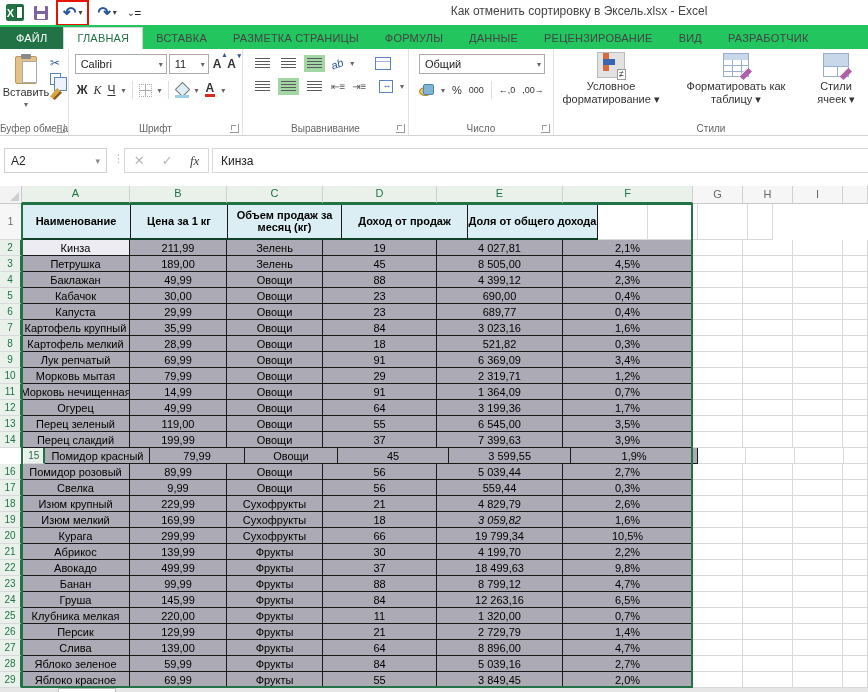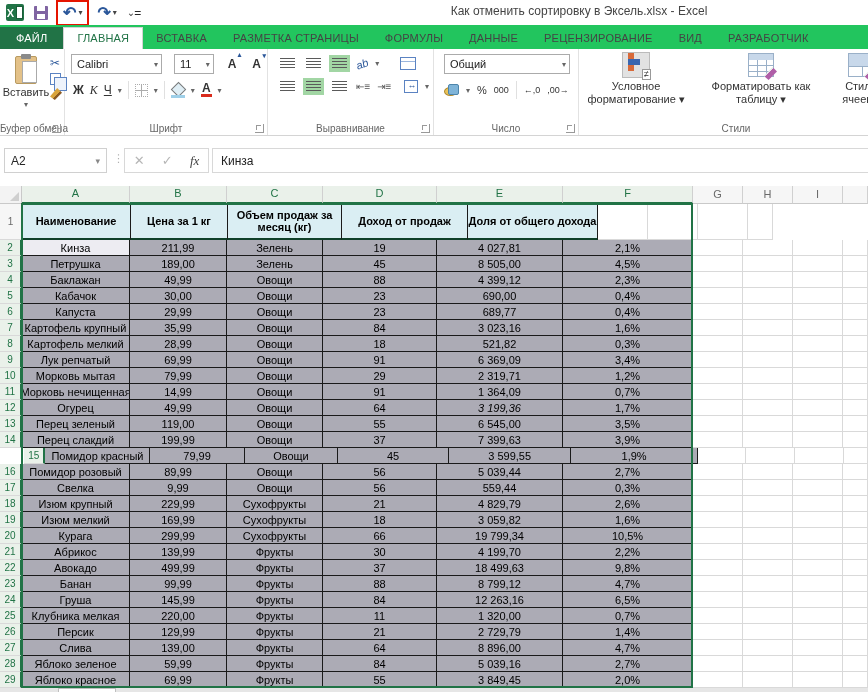--- a/index.html
+++ b/index.html
@@ -52,21 +52,21 @@
   .mini-ic { font-size:12px; color:#2b579a; line-height:13px; }
   .copy-ic { width:11px; height:12px; border:1px solid #5b83c2; background:#fff; position:relative; }
   .copy-ic::after{ content:""; position:absolute; left:3px; top:3px; width:11px; height:12px; border:1px solid #5b83c2; background:#eef3fb;}
   .brush-ic { width:12px; height:12px; background:linear-gradient(135deg,#d9a43c 0 55%, #8a5a22 55%); clip-path:polygon(0 70%,60% 0,100% 40%,40% 100%); }
   
   .g-font { width:203px; }
   .combo { display:flex; align-items:center; justify-content:space-between; border:1px solid #ababab;
     background:#fff; height:20px; padding:0 3px 0 5px; font-size:11px; color:#222; }
   .combo .cv { white-space:nowrap; overflow:hidden; }
   .drop { font-size:8px; color:#666; }
-  .frow1 { display:flex; gap:12px; align-items:center; padding:2px 2px 0 4px; }
+  .frow1 { display:flex; gap:2px; align-items:center; padding:2px 2px 0 4px; }
   .frow2 { display:flex; gap:6px; align-items:center; padding:7px 2px 0 6px; }
   .fontsize-btn { font-size:12px; color:#333; font-weight:bold; position:relative; padding:0 2px;}
   .caret-up::after { content:"▴"; position:absolute; top:-6px; right:-3px; font-size:7px; color:#2b579a;}
   .caret-dn::after { content:"▾"; position:absolute; top:-5px; right:-3px; font-size:7px; color:#2b579a;}
   .bih { font-size:12px; color:#333; }
   .b-bold { font-weight:bold; }
   .b-italic { font-style:italic; font-family:"Liberation Serif", serif; }
   .b-under { text-decoration:underline; }
   .border-ic { width:13px; height:13px; border:1px dotted #8a8a8a; display:inline-block; background:
     linear-gradient(#8a8a8a 0 0) center/13px 1px no-repeat, linear-gradient(#8a8a8a 0 0) center/1px 13px no-repeat; opacity:.7;}
@@ -487,21 +487,21 @@
         <div class="cell" style="width: 50px;"></div>
         <div class="cell" style="width: 50px;"></div>
         <div class="cell" style="width: 25px;"></div>
       </div>
       <div class="grid-row" style="height: 16px;">
         <div class="rowhdr sel">12</div>
         <div class="cell datacell" style="width: 108px;">Огурец</div>
         <div class="cell datacell" style="width: 97px;">49,99</div>
         <div class="cell datacell" style="width: 96px;">Овощи</div>
         <div class="cell datacell" style="width: 114px;">64</div>
-        <div class="cell datacell" style="width: 126px; font-style: italic;">3 199,36</div>
+        <div class="cell datacell" style="width: 126px;">3 199,36</div>
         <div class="cell datacell" style="width: 130px;">1,7%</div>
         <div class="cell" style="width: 50px;"></div>
         <div class="cell" style="width: 50px;"></div>
         <div class="cell" style="width: 50px;"></div>
         <div class="cell" style="width: 25px;"></div>
       </div>
       <div class="grid-row" style="height: 16px;">
         <div class="rowhdr sel">13</div>
         <div class="cell datacell" style="width: 108px;">Перец зеленый</div>
         <div class="cell datacell" style="width: 97px;">119,00</div>
@@ -578,21 +578,21 @@
         <div class="cell" style="width: 50px;"></div>
         <div class="cell" style="width: 50px;"></div>
         <div class="cell" style="width: 25px;"></div>
       </div>
       <div class="grid-row" style="height: 16px;">
         <div class="rowhdr sel">19</div>
         <div class="cell datacell" style="width: 108px;">Изюм мелкий</div>
         <div class="cell datacell" style="width: 97px;">169,99</div>
         <div class="cell datacell" style="width: 96px;">Сухофрукты</div>
         <div class="cell datacell" style="width: 114px;">18</div>
-        <div class="cell datacell" style="width: 126px;">3 059,82</div>
+        <div class="cell datacell" style="width: 126px; font-style: italic;">3 059,82</div>
         <div class="cell datacell" style="width: 130px;">1,6%</div>
         <div class="cell" style="width: 50px;"></div>
         <div class="cell" style="width: 50px;"></div>
         <div class="cell" style="width: 50px;"></div>
         <div class="cell" style="width: 25px;"></div>
       </div>
       <div class="grid-row" style="height: 16px;">
         <div class="rowhdr sel">20</div>
         <div class="cell datacell" style="width: 108px;">Курага</div>
         <div class="cell datacell" style="width: 97px;">299,99</div>

